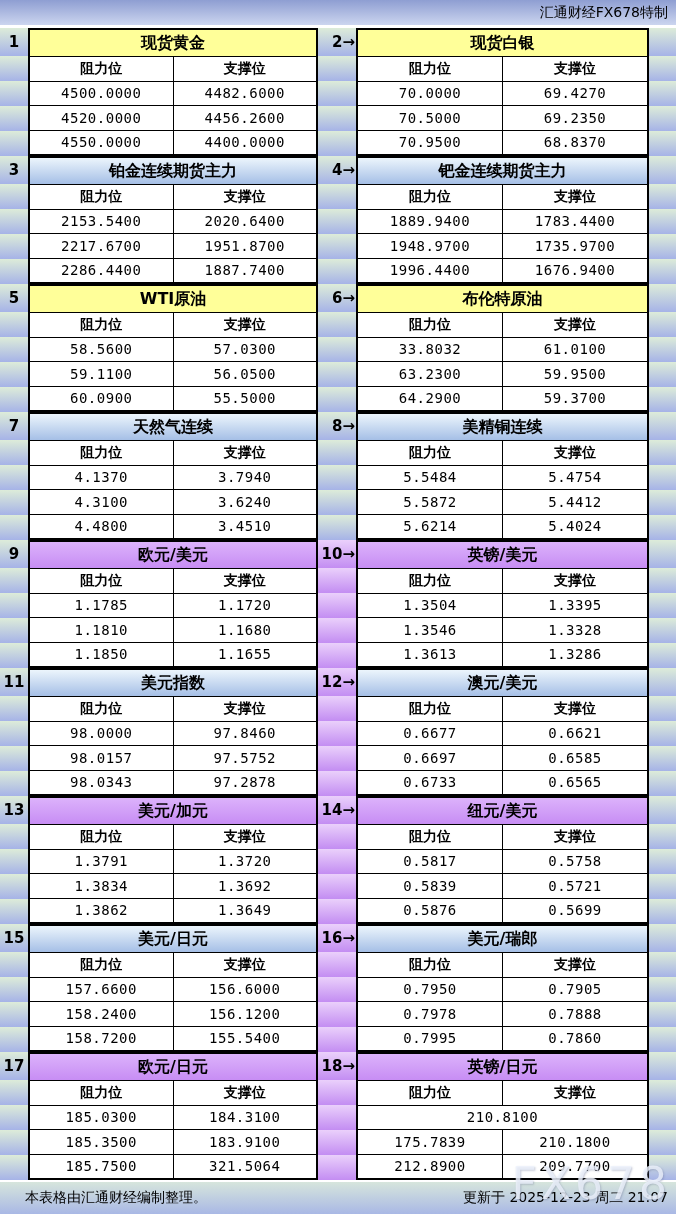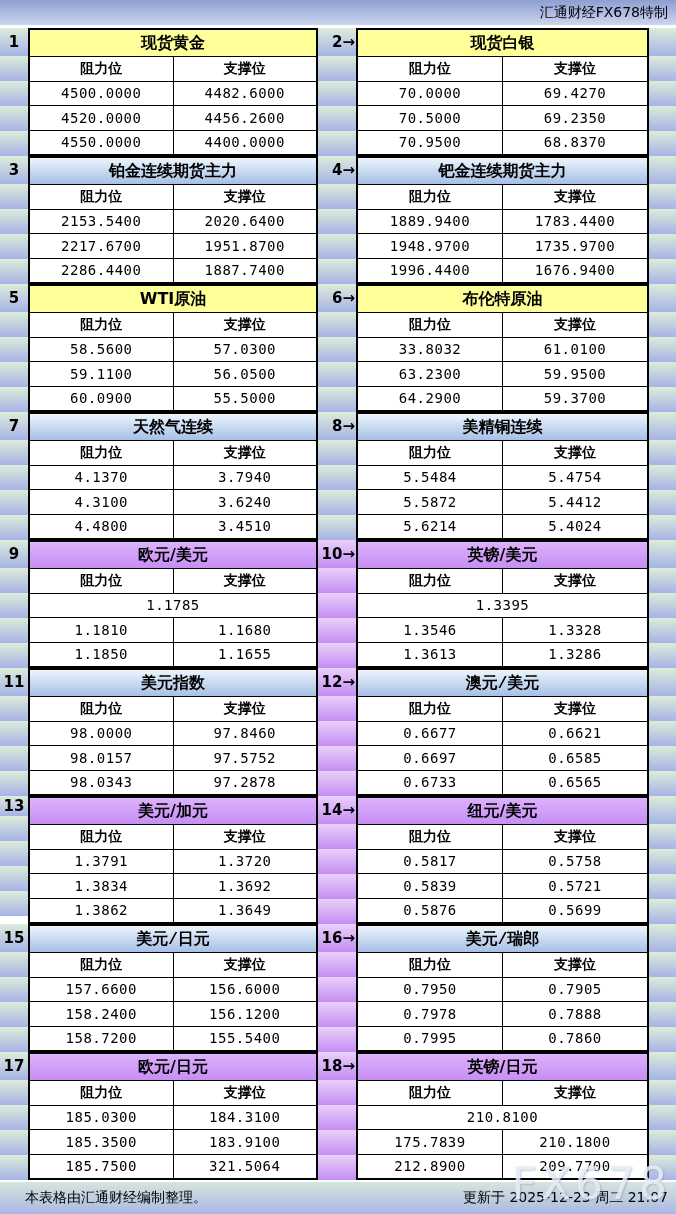--- a/index.html
+++ b/index.html
@@ -20,21 +20,21 @@
   .strip-label{font-weight:bold;font-size:15px;line-height:1;}
   .lbl-center{margin:0 auto;}
   .lbl-right{margin-left:auto;padding-right:1px;}
   .btable{box-sizing:border-box;border:2px solid #000;background:#fff;
           display:flex;flex-direction:column;height:128px;}
   .btable.left{width:290px;}
   .btable.right{width:293px;}
   .bheader{height:26px;flex:none;display:flex;align-items:center;justify-content:center;
            font-weight:bold;font-size:16px;}
   .hdr-yellow{background:#ffff99;}
-  .hdr-blue{background:linear-gradient(180deg,#ecf5fc,#a5bfe6);font-family:Liberation Mono, monospace;}
+  .hdr-blue{background:linear-gradient(180deg,#ecf5fc,#a5bfe6);}
   .hdr-purple{background:linear-gradient(180deg,#dcb2fb,#c78df4);}
   .brow{display:flex;flex:1;border-top:1px solid #000;}
   .bcell{flex:1;display:flex;align-items:center;justify-content:center;font-size:14px;}
   .bcell + .bcell{border-left:1px solid #000;}
   .colhead .bcell{font-weight:bold;}
   .val{font-family:"DejaVu Sans Mono",monospace;letter-spacing:0.5px;}
   .footer{position:absolute;left:0;right:0;bottom:0;height:32px;box-sizing:border-box;
           background:linear-gradient(180deg,#d6e5dc,#a9b8e5);
           display:flex;align-items:center;justify-content:space-between;
           padding:0 8px 0 25px;font-size:14px;}
@@ -323,20 +323,21 @@
           <div class="seg seg-green" style="height: 25px;"></div>
         </div>
         <div class="btable left">
           <div class="bheader hdr-purple">欧元/美元</div>
           <div class="brow colhead">
             <div class="bcell">阻力位</div>
             <div class="bcell">支撑位</div>
           </div>
           <div class="brow">
             <div class="bcell val">1.1785</div>
+            <div class="bcell val">1.1720</div>
           </div>
           <div class="brow">
             <div class="bcell val">1.1810</div>
             <div class="bcell val">1.1680</div>
           </div>
           <div class="brow">
             <div class="bcell val">1.1850</div>
             <div class="bcell val">1.1655</div>
           </div>
         </div>
@@ -349,20 +350,21 @@
           <div class="seg seg-purple" style="height: 25px;"></div>
           <div class="seg seg-purple" style="height: 25px;"></div>
         </div>
         <div class="btable right">
           <div class="bheader hdr-purple">英镑/美元</div>
           <div class="brow colhead">
             <div class="bcell">阻力位</div>
             <div class="bcell">支撑位</div>
           </div>
           <div class="brow">
+            <div class="bcell val">1.3504</div>
             <div class="bcell val">1.3395</div>
           </div>
           <div class="brow">
             <div class="bcell val">1.3546</div>
             <div class="bcell val">1.3328</div>
           </div>
           <div class="brow">
             <div class="bcell val">1.3613</div>
             <div class="bcell val">1.3286</div>
           </div>
@@ -435,21 +437,21 @@
         <div class="strip right-strip">
           <div class="seg seg-green" style="height: 28px;"></div>
           <div class="seg seg-green" style="height: 25px;"></div>
           <div class="seg seg-green" style="height: 25px;"></div>
           <div class="seg seg-green" style="height: 25px;"></div>
           <div class="seg seg-green" style="height: 25px;"></div>
         </div>
       </div>
       <div class="pair-row">
         <div class="strip left-strip">
-          <div class="seg seg-green" style="height: 20px; text-align: center;">
+          <div class="seg seg-green" style="height: 28px; text-align: center;">
             <span class="strip-label lbl-center">13</span>
           </div>
           <div class="seg seg-green" style="height: 25px;"></div>
           <div class="seg seg-green" style="height: 25px;"></div>
           <div class="seg seg-green" style="height: 25px;"></div>
           <div class="seg seg-green" style="height: 25px;"></div>
         </div>
         <div class="btable left">
           <div class="bheader hdr-purple">美元/加元</div>
           <div class="brow colhead">

